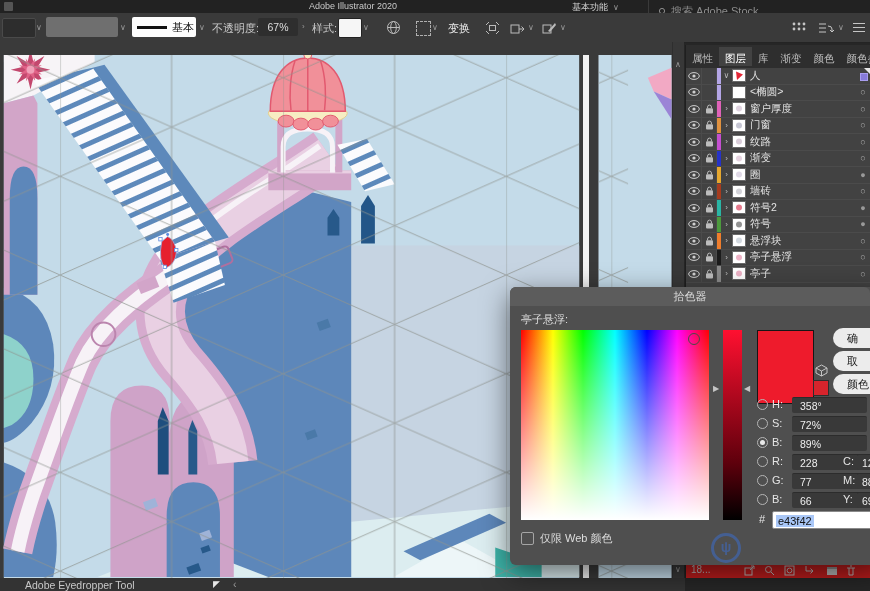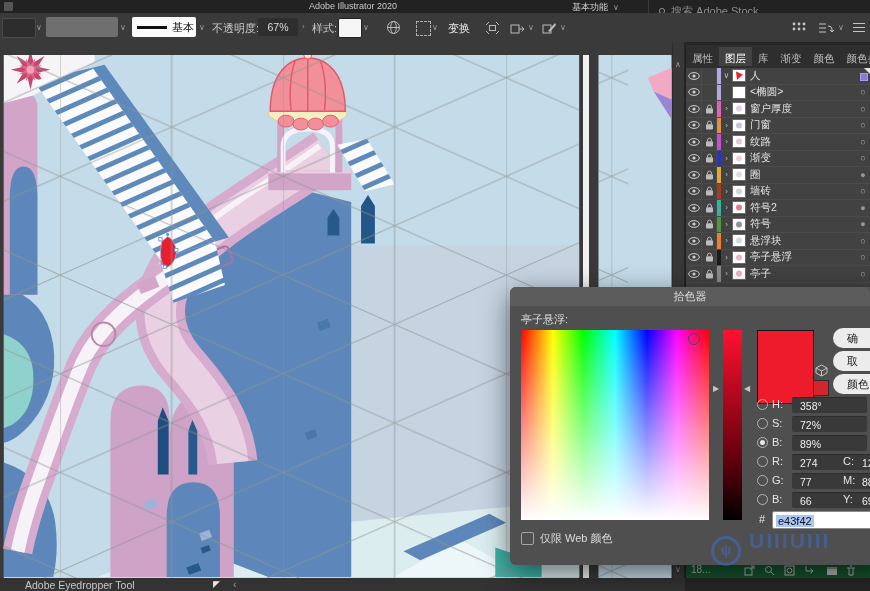--- a/index.html
+++ b/index.html
@@ -51,21 +51,21 @@
   .cbar{width:4px;align-self:stretch;}
   .chev{width:11px;text-align:center;color:#bbb;font-size:8px;}
   .indent{width:11px;}
   .thumb{width:14px;height:13px;background:#fff;border:1px solid #6a6a6a;margin-right:4px;box-sizing:border-box;display:flex;align-items:center;justify-content:center;}
   .lname{flex:1;white-space:nowrap;overflow:hidden;}
   .target{width:16px;text-align:center;color:#aaa;font-size:9px;}
   .selsq{position:absolute;right:3px;top:4px;background:#877bd8;border:1px solid #a89dee;}
   .selsq.small{width:6px;height:6px;top:5px;}
   .selsq.big{width:8px;height:8px;}
   .corner{position:absolute;right:0;top:0;width:0;height:0;border-left:7px solid transparent;border-top:7px solid #e8e8e8;}
-  .pfooter{left:0;bottom:0;width:185px;height:16px;background:#14532d;border-top:1px solid #2b2b2b;position:absolute;color:#b5b5b5;font-size:10px;}
+  .pfooter{left:0;bottom:0;width:185px;height:16px;background:#b91c1c;border-top:1px solid #2b2b2b;position:absolute;color:#b5b5b5;font-size:10px;}
   .pfooter .cnt{position:absolute;left:5px;top:2px;}
   .pf-ic{position:absolute;top:3px;}
   
   .dialog{left:510px;top:287px;width:374px;height:278px;background:#4f4f4f;border-radius:6px;box-shadow:0 8px 28px rgba(0,0,0,.55);z-index:50;}
   .dlg-title{left:0;top:0;width:360px;height:19px;background:#5c5c5c;border-radius:6px 6px 0 0;text-align:center;color:#ddd;font-size:11px;line-height:19px;}
   .dlg-label{left:11px;top:25px;color:#ddd;font-size:11px;}
   .dlg-field{left:11px;top:43px;width:188px;height:190px;
      background:linear-gradient(to bottom,rgba(255,255,255,0) 0%,#fff 100%),
                 linear-gradient(to right,#f00,#ff0 17%,#0f0 33%,#0ff 50%,#00f 67%,#f0f 83%,#f00);}
   .dlg-marker{left:178px;top:46px;width:10px;height:10px;border:1.5px solid #4a4a4a;border-radius:50%;}
@@ -632,21 +632,21 @@
   <span class="vlabel" style="top:111px">H:</span>
   <div class="vfield" style="top:110px">358°</div>
   <div class="radio" style="top:131px"></div>
   <span class="vlabel" style="top:130px">S:</span>
   <div class="vfield" style="top:129px">72%</div>
   <div class="radio on" style="top:150px"></div>
   <span class="vlabel" style="top:149px">B:</span>
   <div class="vfield" style="top:148px">89%</div>
   <div class="radio" style="top:169px"></div>
   <span class="vlabel" style="top:168px">R:</span>
-  <div class="vfield" style="top:167px">274</div>
+  <div class="vfield" style="top:167px">228</div>
   <div class="radio" style="top:188px"></div>
   <span class="vlabel" style="top:187px">G:</span>
   <div class="vfield" style="top:186px">77</div>
   <div class="radio" style="top:207px"></div>
   <span class="vlabel" style="top:206px">B:</span>
   <div class="vfield" style="top:205px">66</div>
 
   <span class="clabel" style="top:168px">C:</span>
   <div class="cfield" style="top:167px">12</div>
   <span class="clabel" style="top:187px">M:</span>
@@ -664,14 +664,13 @@
 </div>
 
 <div class="abs statusbar">
   <span class="abs tool">Adobe Eyedropper Tool</span>
   <span class="abs cursor">◤</span>
   <span class="abs lt">‹</span>
 </div>
 
 <div class="abs watermark">
   <div class="wm-circle">ψ</div>
-  <div class="wm-text"><span>UIIIUIII</span><br><span class="wm-sub">········</span></div>
 </div>
 
 </body></html>

